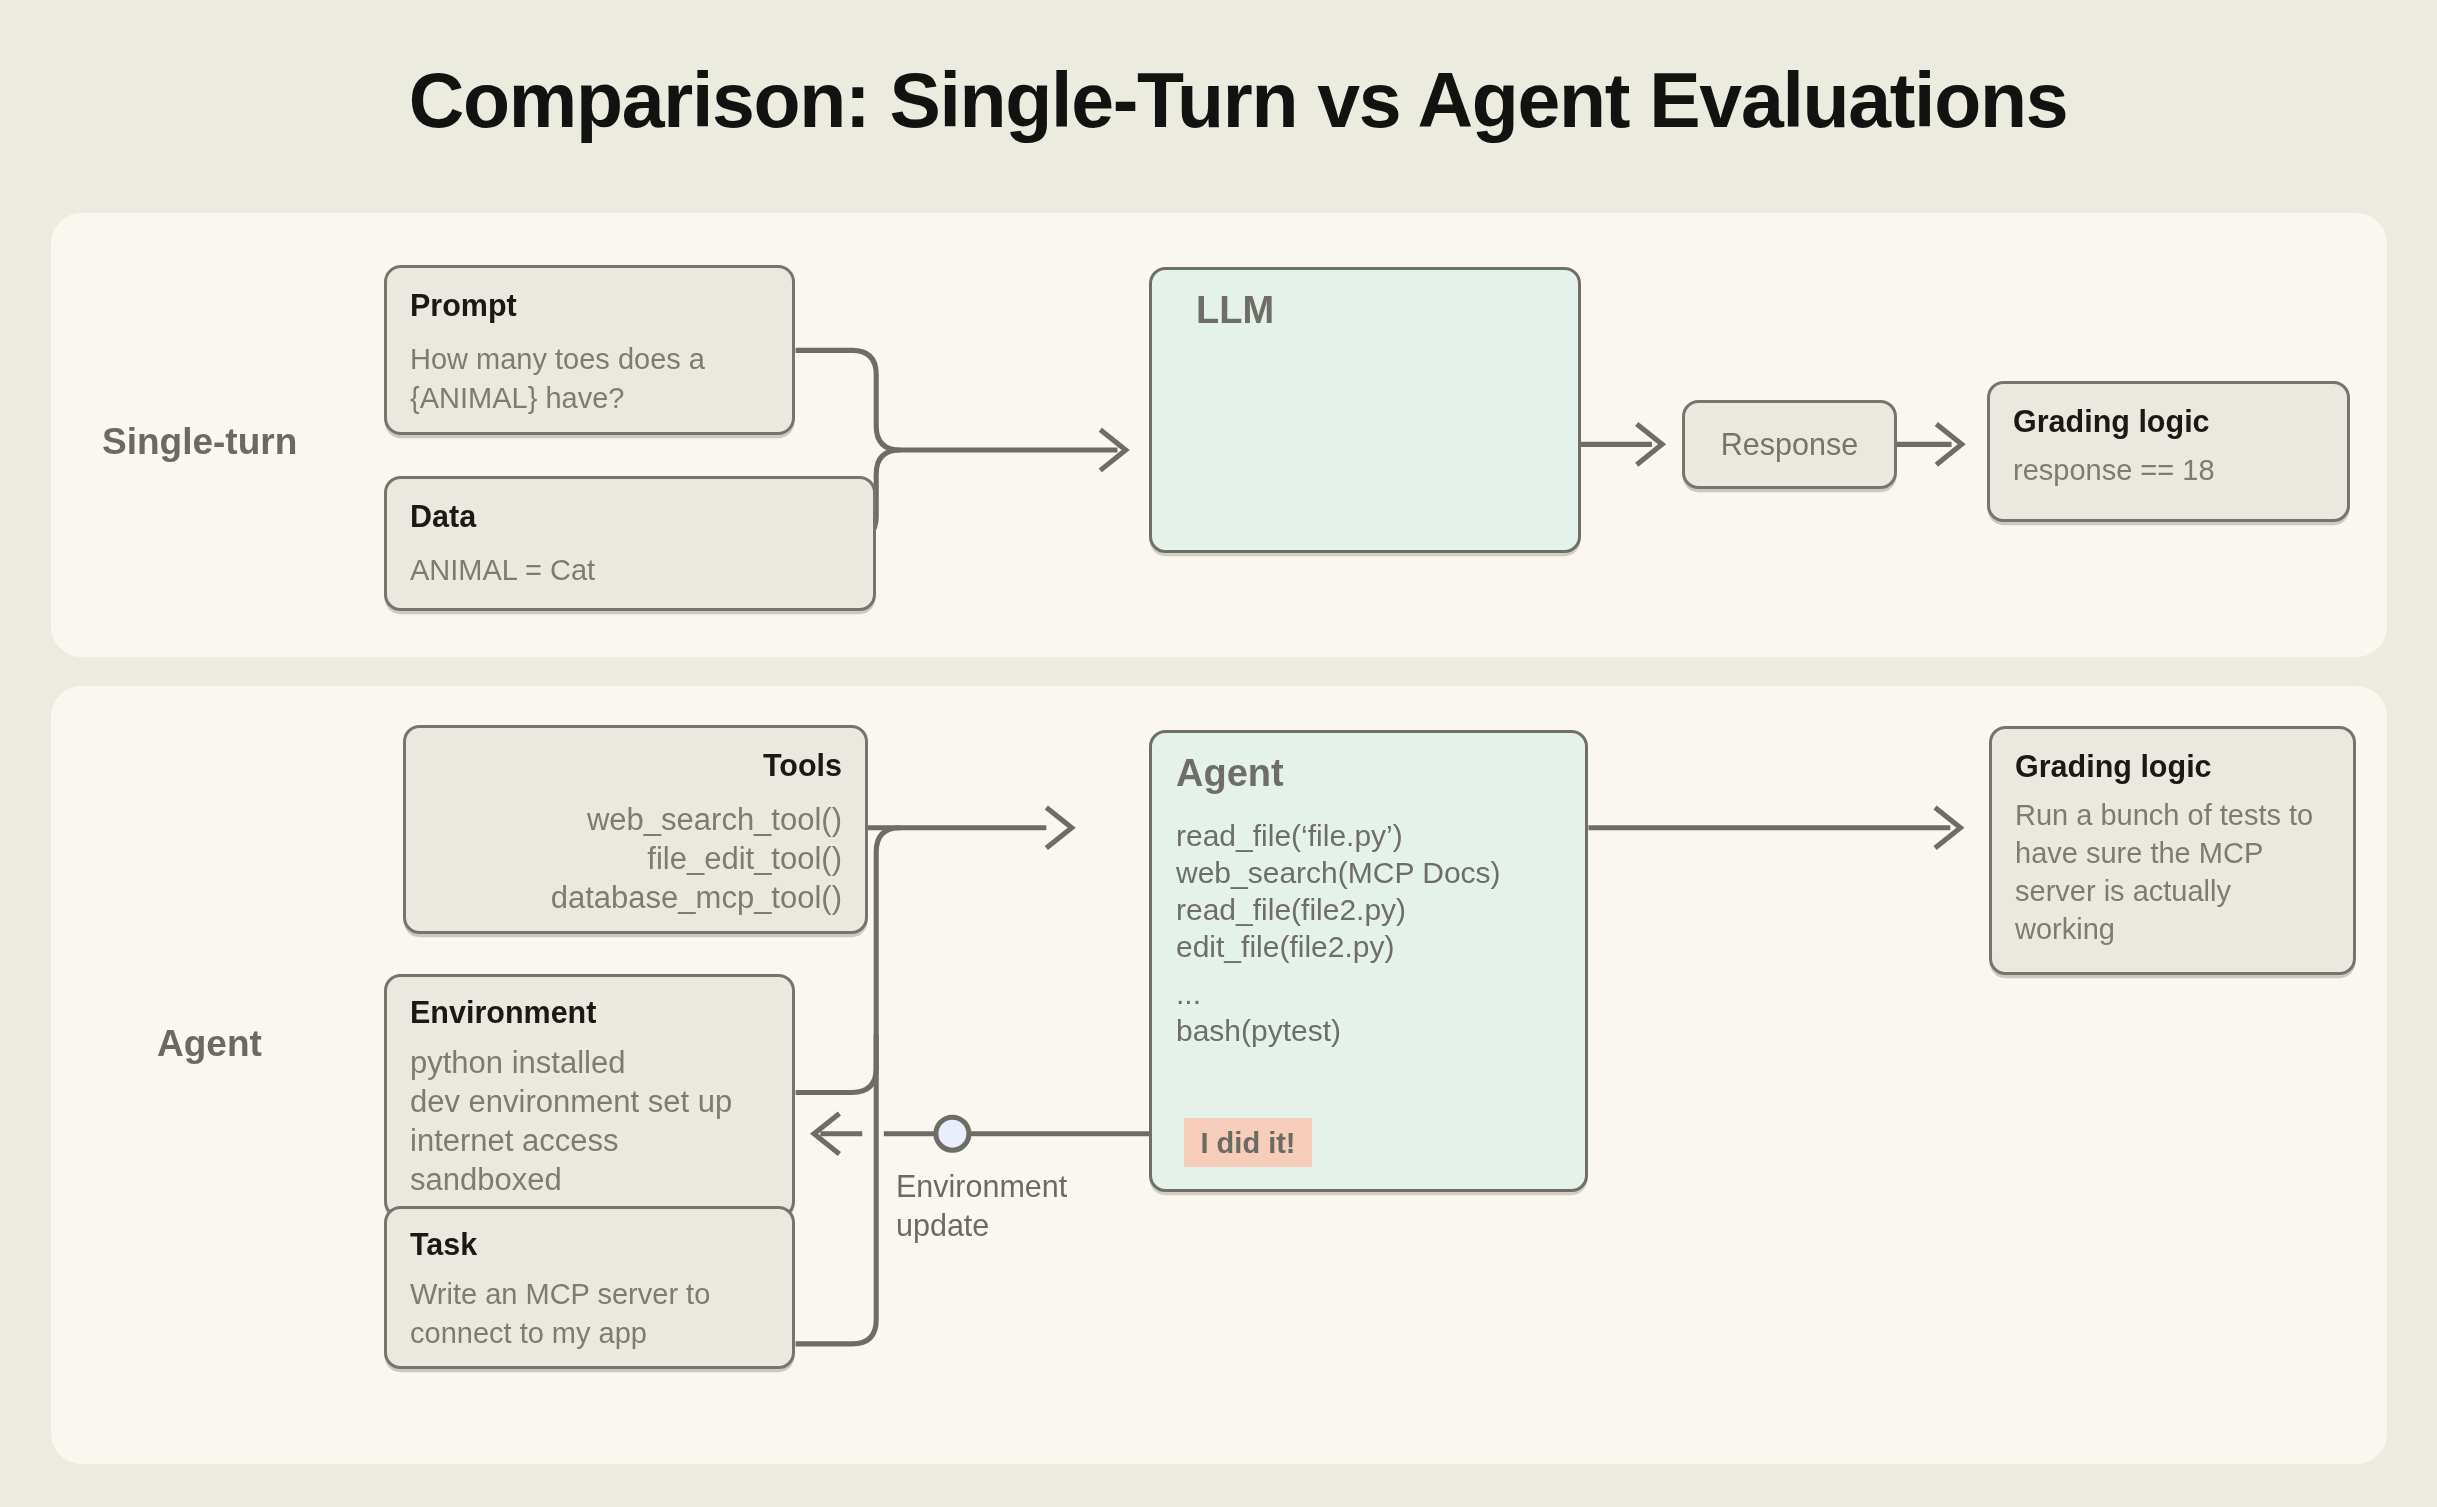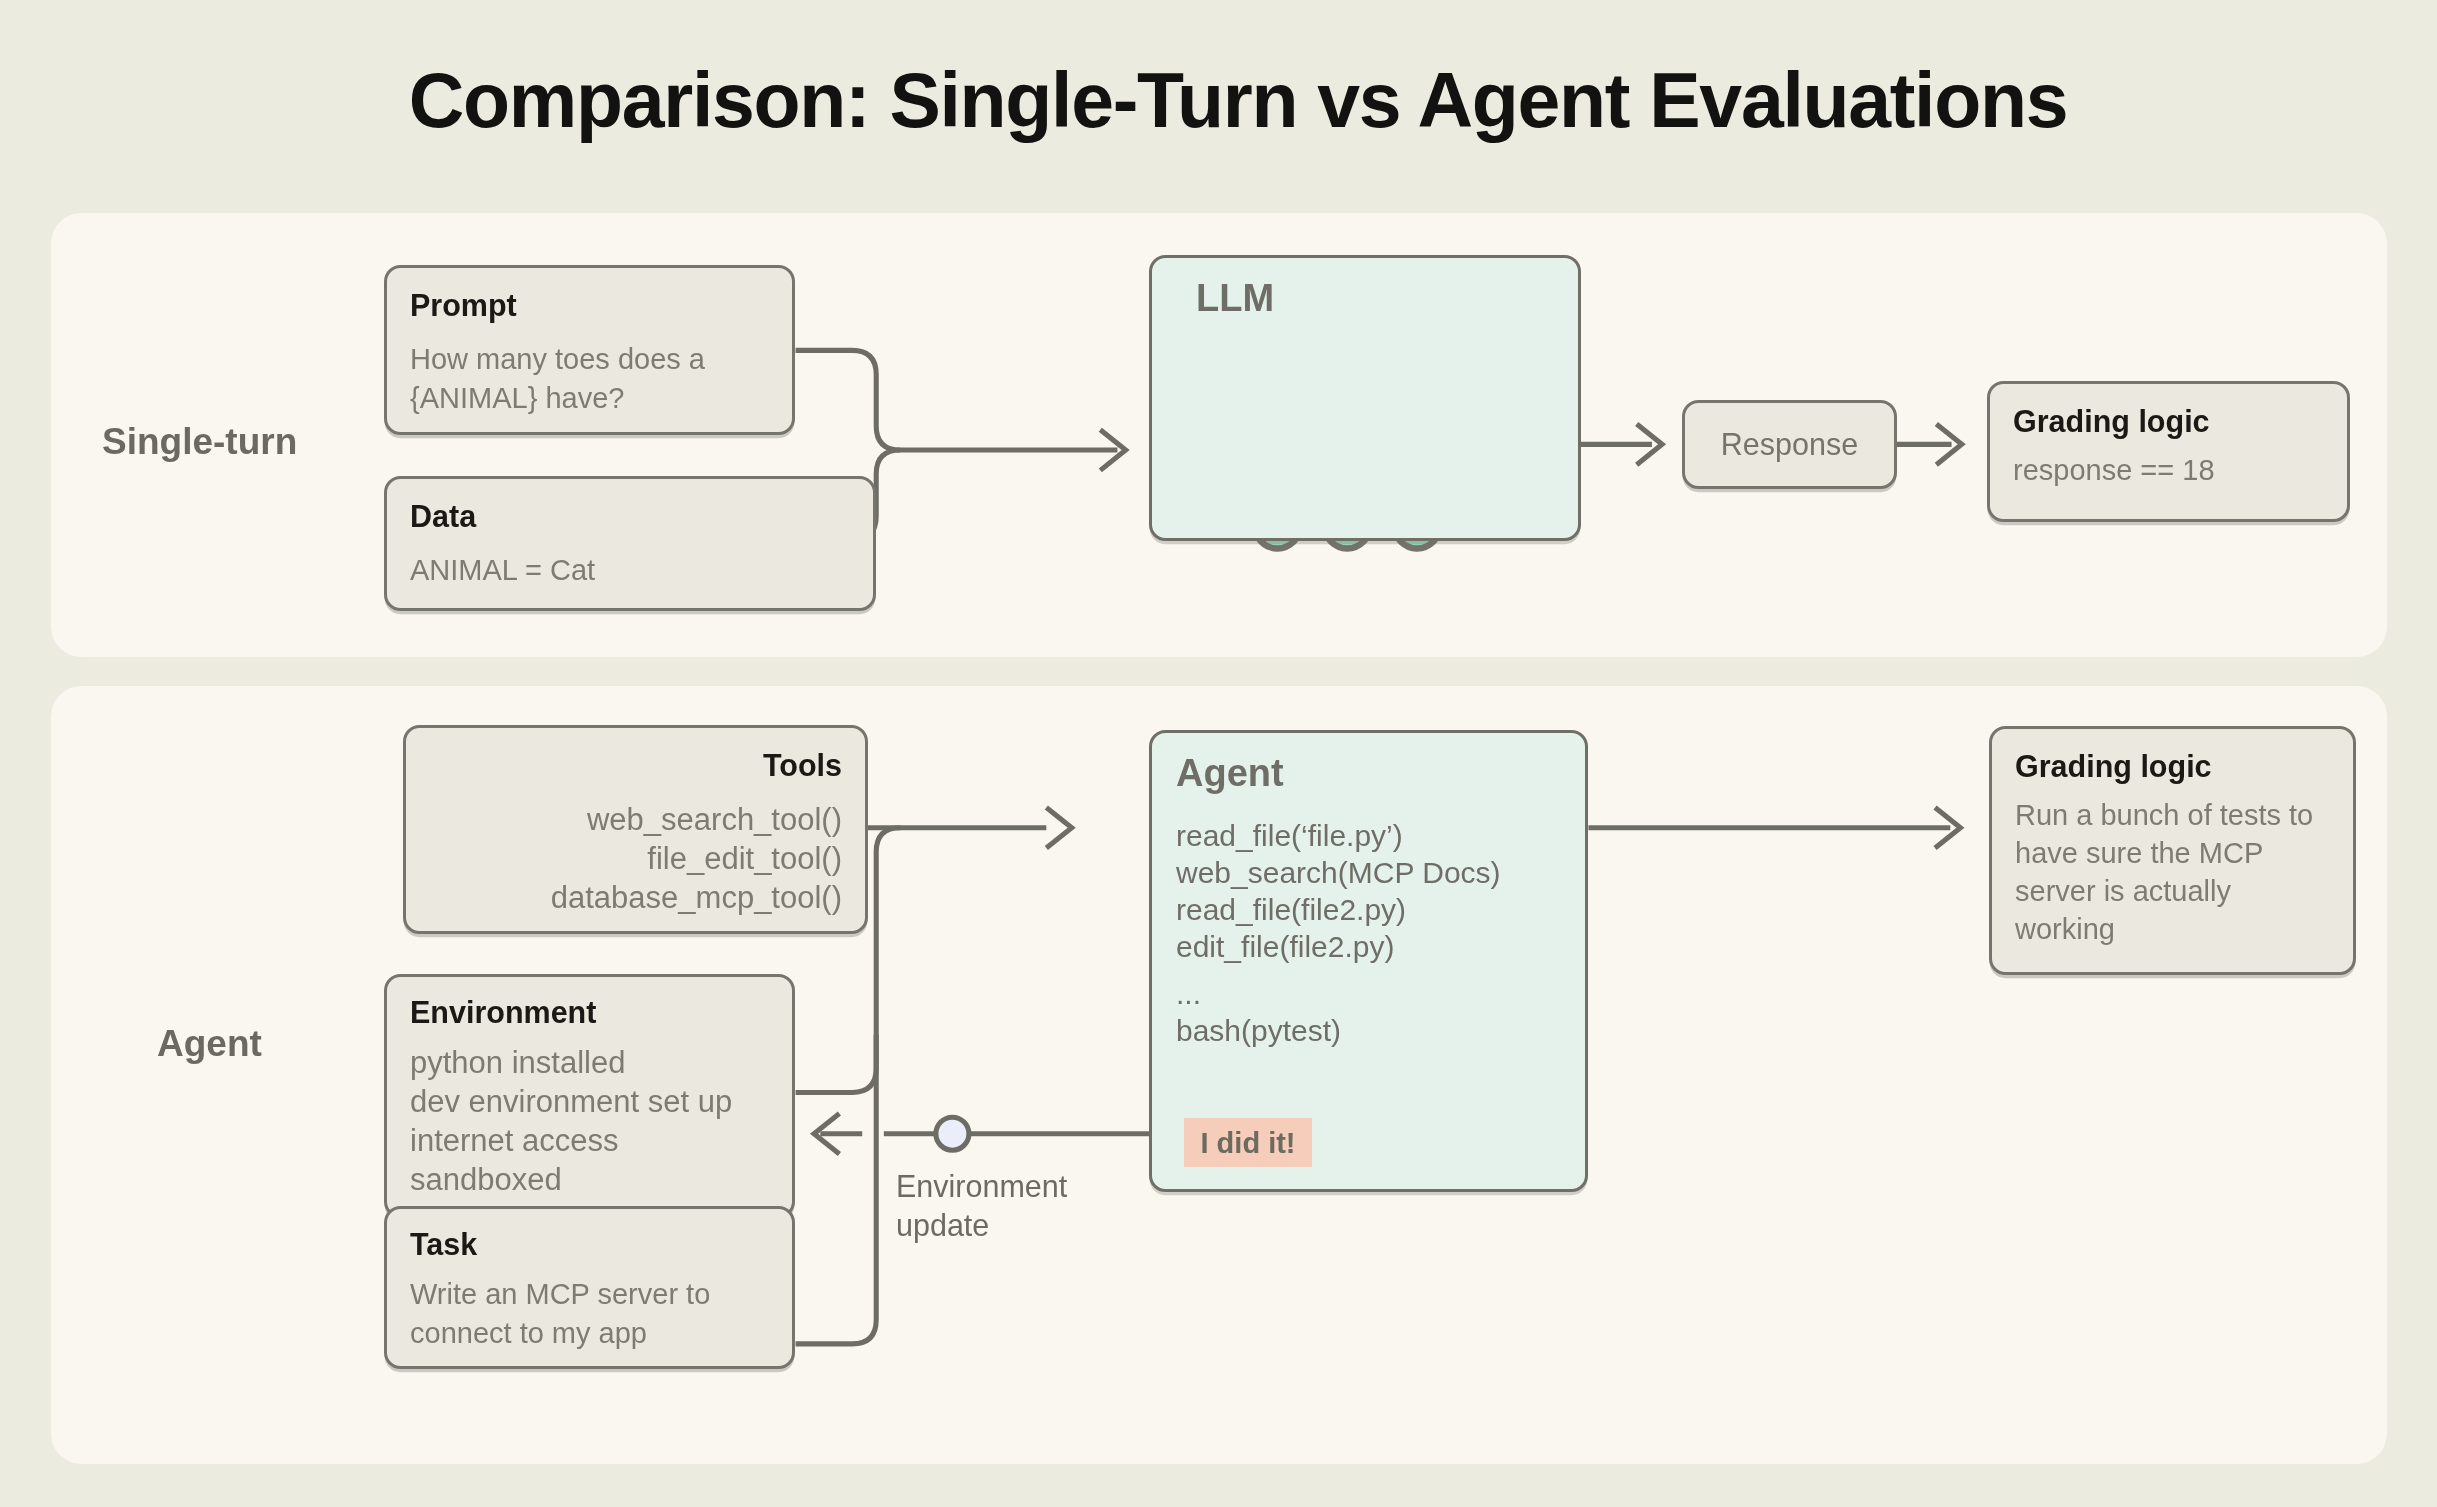--- a/index.html
+++ b/index.html
@@ -113,31 +113,31 @@
         <circle cx="2012" cy="718" r="36"></circle>
           <circle cx="2122" cy="718" r="36"></circle>
           <circle cx="2232" cy="718" r="36"></circle>
         <circle cx="2012" cy="828" r="36"></circle>
           <circle cx="2122" cy="828" r="36"></circle>
           <circle cx="2232" cy="828" r="36"></circle>
       </g>
     </g>
   </svg>
 
-  <div class="abs gbox" style="left:384px;top:265px;width:411px;height:170px;">
+  <div class="abs gbox" style="left:384px;top:265px;width:411px;height:170px;border-radius:17px;">
     <div class="box-title">Prompt</div>
     <div class="box-body">How many toes does a {ANIMAL} have?</div>
   </div>
 
   <div class="abs gbox" style="left:384px;top:476px;width:492px;height:135px;">
     <div class="box-title">Data</div>
     <div class="box-body">ANIMAL = Cat</div>
   </div>
 
-  <div class="abs mintbox" style="left:1149px;top:255px;width:432px;height:286px;padding-left:44px;">
+  <div class="abs mintbox" style="left:1149px;top:267px;width:432px;height:286px;padding-left:44px;">
     <div class="mint-title">LLM</div>
   </div>
 
   <div class="abs gbox center-label" style="left:1682px;top:400px;width:215px;height:89px;">
     <span>Response</span>
   </div>
 
   <div class="abs gbox" style="left:1987px;top:381px;width:363px;height:141px;">
     <div class="box-title">Grading logic</div>
     <div class="box-body" style="margin-top:11.4px;">response == 18</div>

